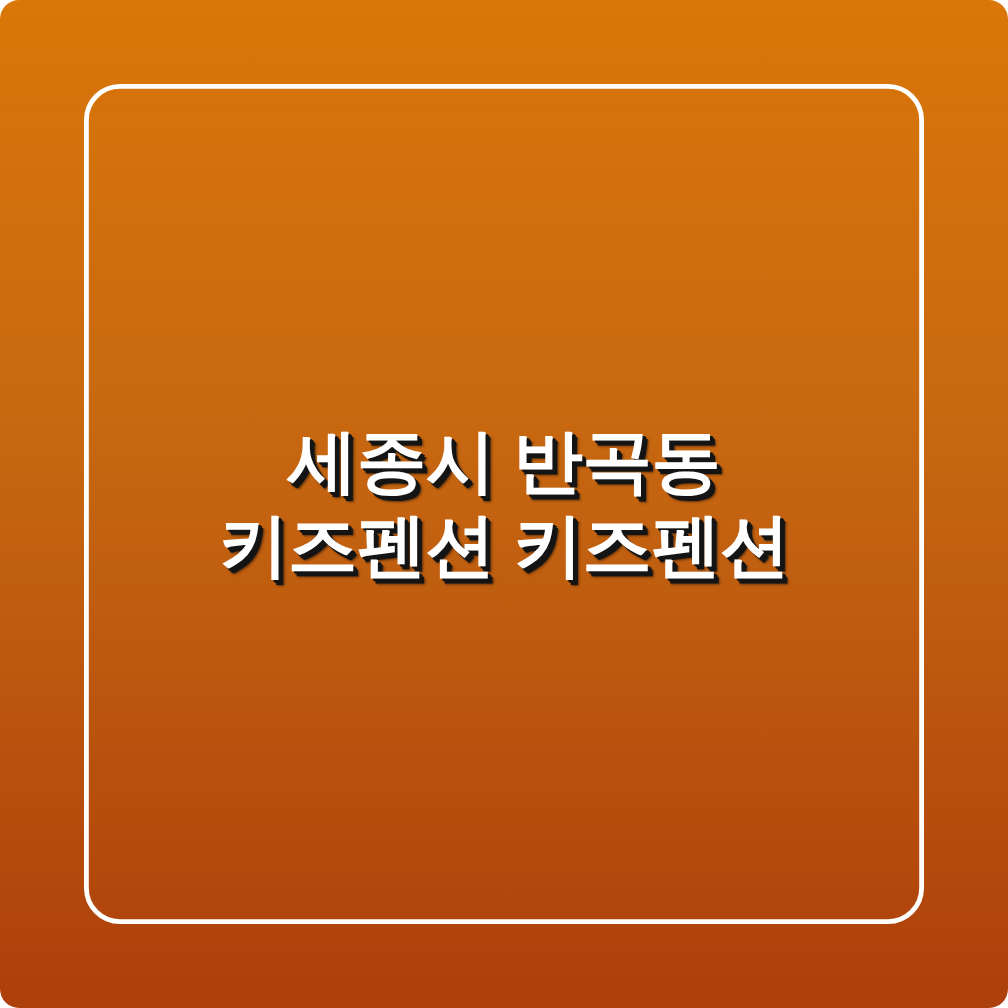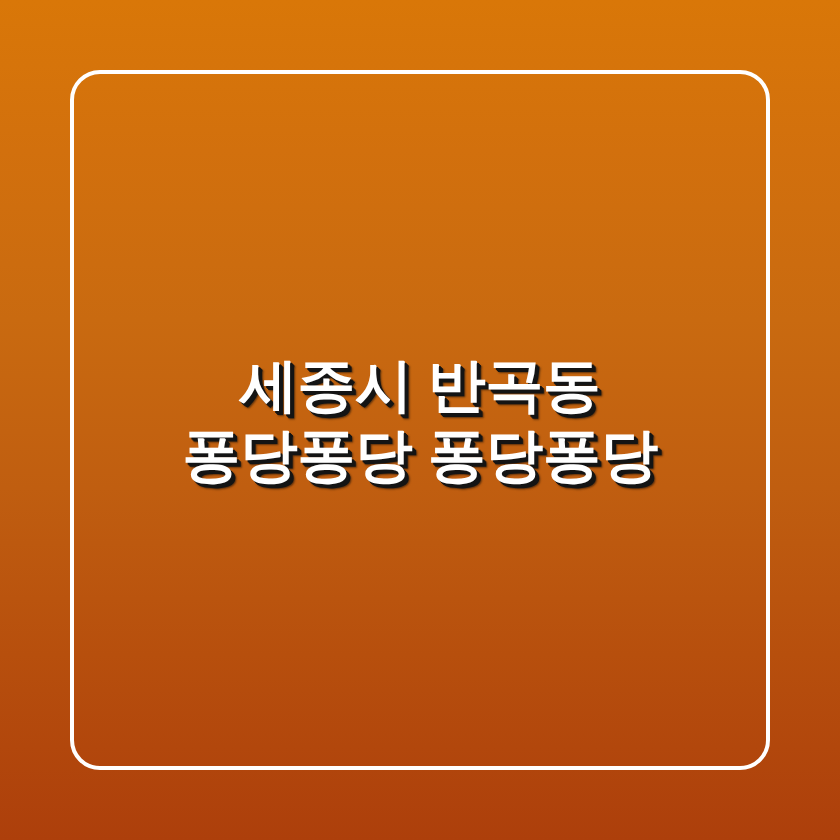--- a/index.html
+++ b/index.html
@@ -8,20 +8,21 @@
     padding: 0;
     background: #ffffff;
   }
 
   #canvas {
     position: relative;
     width: 840px;
     height: 840px;
     overflow: hidden;
     font-family: "Liberation Sans", "DejaVu Sans", sans-serif;
+    border-radius: 16px;
   }
 
   
   .bg-gradient {
     position: absolute;
     inset: 0;
     background: linear-gradient(180deg,
                 #D97708 0%,
                 #D2700D 18%,
                 #C96A10 38%,
@@ -79,16 +80,16 @@
 <body>
 
 <div id="canvas">
 
   <div class="bg-gradient"></div>
 
   <div class="frame-border"></div>
 
   <div class="title-block">
     <span class="title-line">세종시 반곡동</span>
-    <span class="title-line">퐁당퐁당 퐁당퐁당</span>
+    <span class="title-line">키즈펜션 키즈펜션</span>
   </div>
 
 </div>
 
 </body></html>

